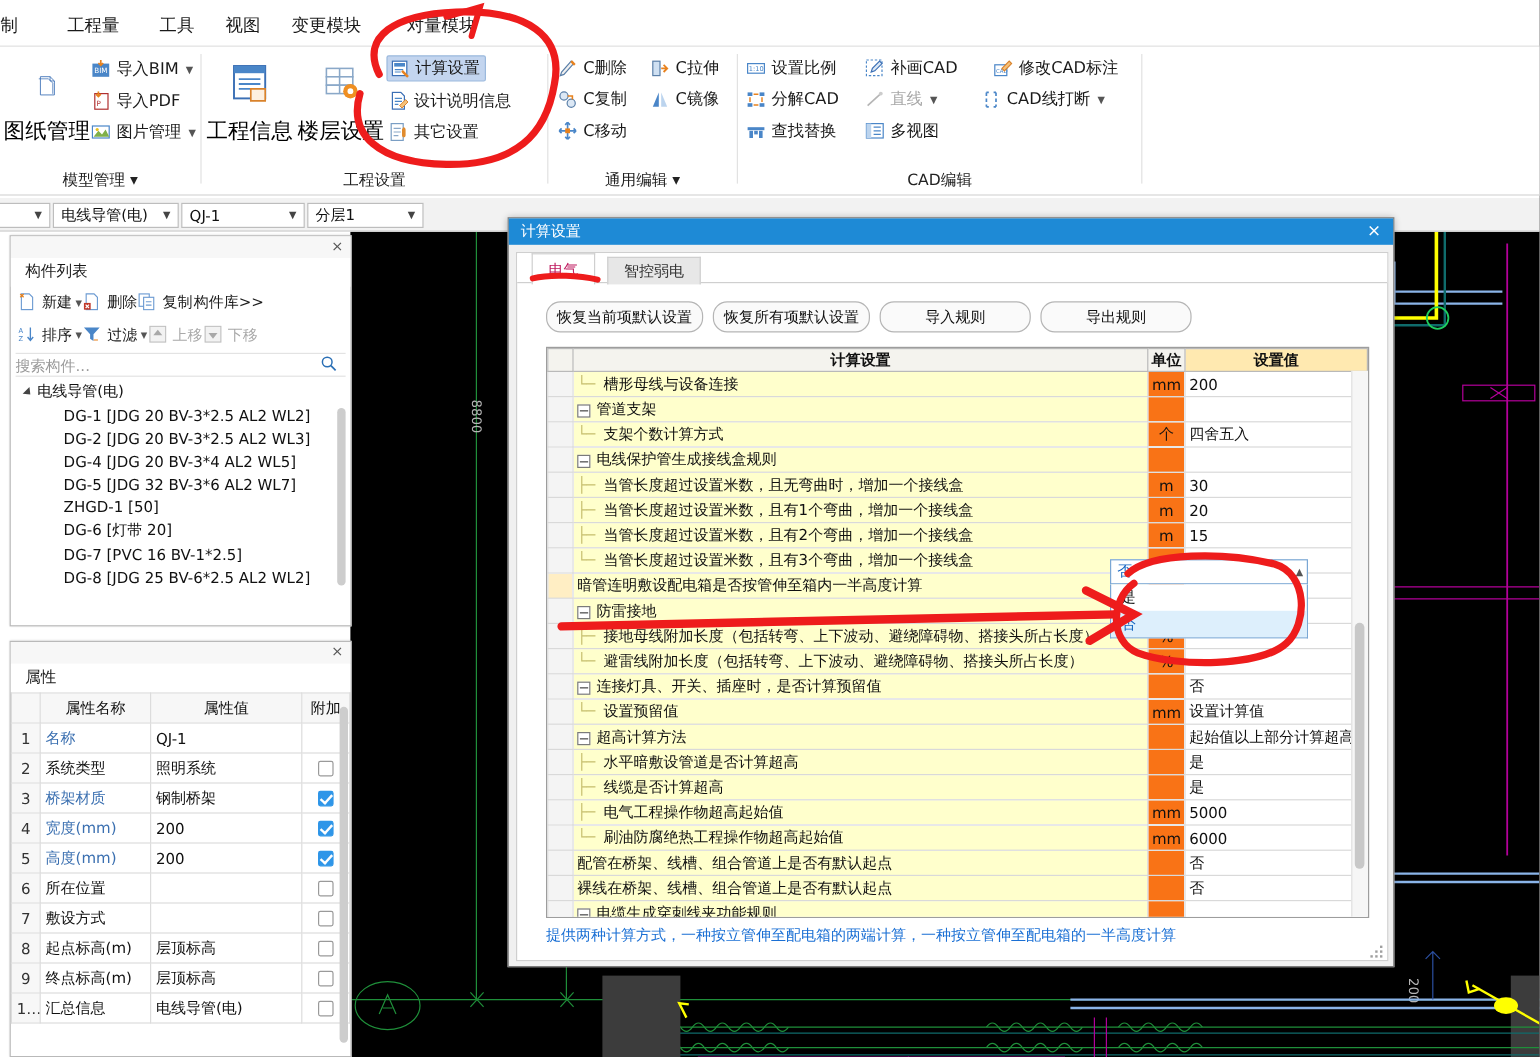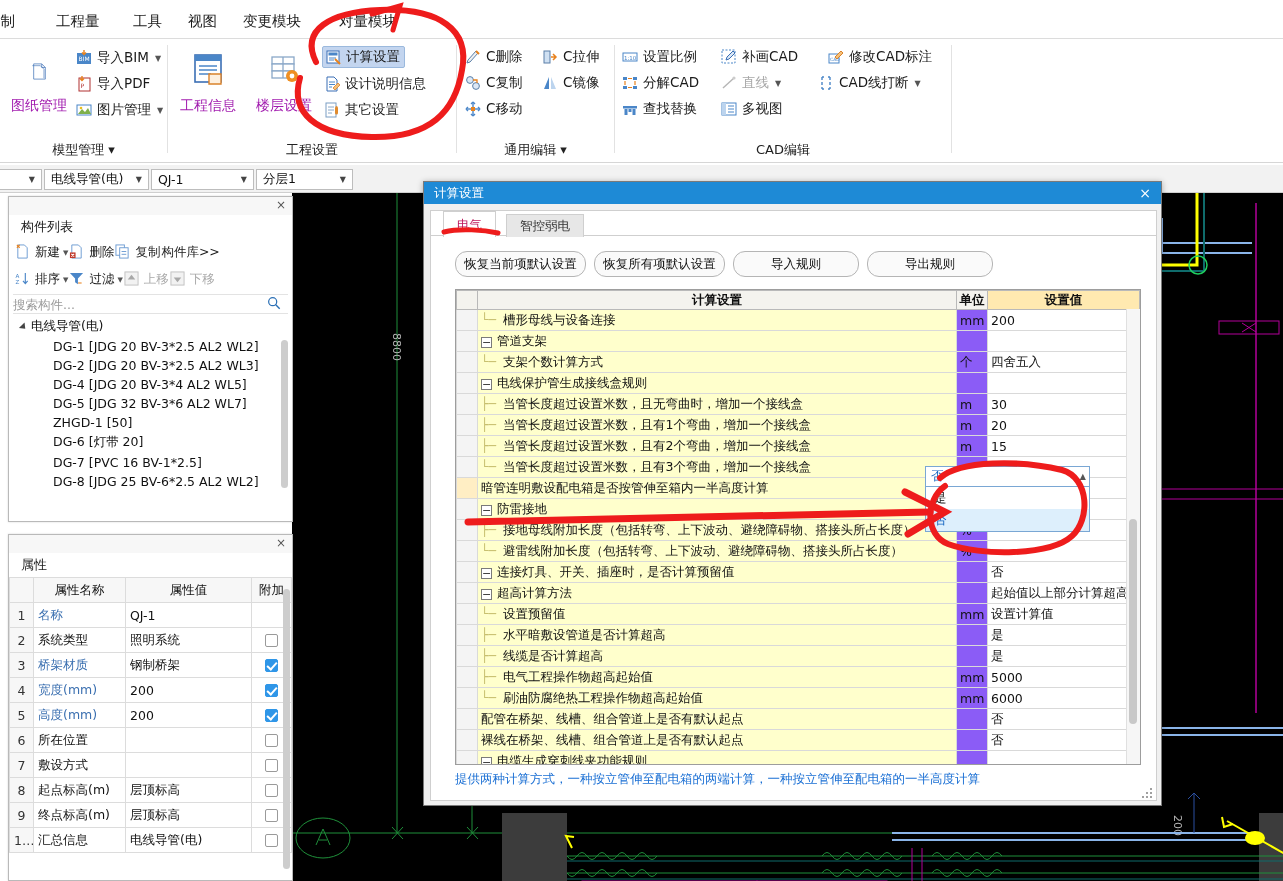--- a/index.html
+++ b/index.html
@@ -15,21 +15,21 @@
   #ribbon { position:absolute; left:0; top:0; width:1283px; height:165px; background:#ffffff; }
   #tabbar { position:absolute; left:0; top:12px; height:28px; width:1283px; }
   .tab { position:absolute; top:0; font-size:14.5px; color:#1a1a1a; white-space:nowrap; }
   #tabstrip-line { position:absolute; left:0; top:38px; width:1283px; height:1px; background:#dcdcdc; }
   #ribbon-body { position:absolute; left:0; top:39px; width:1283px; height:124px; background:#fff; border-bottom:1px solid #d6d6d6; }
   .rgroup { position:absolute; top:0; height:124px; }
   .rgroup-sep { position:absolute; top:6px; width:1px; height:108px; background:#e2e2e2; }
   .rgroup-title { position:absolute; bottom:4px; width:100%; text-align:center; font-size:13px; color:#222; white-space:nowrap;}
   .big-btn { position:absolute; text-align:center; width:72px; }
   .big-btn .bi { height:52px; display:flex; align-items:center; justify-content:center; }
-  .big-btn .blabel { font-size:14px; color:#a21caf; white-space:nowrap; }
+  .big-btn .blabel { font-size:18px; color:#000000; white-space:nowrap; }
   .sm-btn { position:absolute; display:flex; align-items:center; gap:4px; font-size:13.5px; color:#1a1a1a; white-space:nowrap; height:22px;}
   .sm-btn.dis { color:#a8a8a8; }
   .sm-btn .caret { font-size:8px; color:#555; margin-left:2px;}
   .hl { background:#c3d5ef; border:1px solid #9bb9dd; border-radius:2px; padding:0 4px 0 2px; }
 
   
   .ic { width:17px; height:17px; display:inline-block; flex:0 0 auto;}
 
   
   #toolbar2 { position:absolute; left:0; top:165px; width:1283px; height:28px; background:#f2f2f2; border-bottom:1px solid #cfcfcf;}
@@ -98,21 +98,21 @@
   #grid { position:absolute; left:24px; top:78px; width:686px; height:476px; border:1px solid #9d9d9d;
           background:#fff; overflow:hidden;}
   #grid table { border-collapse:collapse; width:100%; table-layout:fixed; font-size:12.5px;}
   #grid th { background:#f4f3ee; border:1px solid #b9b9b9; height:19px; font-weight:bold; font-size:12.5px; color:#111;}
   #grid th.valhdr { background:#ffe9b0; }
   #grid td { border:1px solid #d9d9d9; height:21px; padding:0 3px; color:#111; white-space:nowrap; overflow:hidden;}
   td.gut { width:21px; background:#f4f4f4; border-right:1px solid #b9b9b9; padding:0;}
   td.gut.sel { background:#ffeec4; }
   td.lbl { background:#ffffcc; }
   td.lbl.sel { background:#ffffcc; }
-  td.unit { width:31px; background:#8b5cf6;}
+  td.unit { width:31px; text-align:center; background:#f97316;}
   td.val { width:152px; background:#fff;}
   td.dim { color:#b0b0b0; }
   td.dim.lbl { color:#b8b8a8; }
   .exp { display:inline-block; width:11px; height:11px; border:1px solid #7a7a7a; background:#fff; text-align:center;
          line-height:9px; font-size:11px; color:#333; vertical-align:-1px; margin-right:5px;}
   .leaf { display:inline-block; width:22px; color:#c8c070; }
   .ind1 { padding-left:2px; }
   .grid-sb-track{ position:absolute; right:0; top:19px; width:14px; bottom:0; background:#f6f6f6; border-left:1px solid #e0e0e0;}
   .grid-sb{ position:absolute; right:3px; top:210px; width:8px; height:205px; background:#c8c8c8; border-radius:4px;}
   #dlg-foot { position:absolute; left:24px; top:560px; width:686px; font-size:12.5px; color:#1a6fd4; }
@@ -776,29 +776,29 @@
               <td class="val"></td>
             </tr>
         <tr>
               <td class="gut"></td>
               <td class="lbl ind1"><span class="exp">−</span><span>连接灯具、开关、插座时，是否计算预留值</span></td>
               <td class="unit"></td>
               <td class="val">否</td>
             </tr>
         <tr>
               <td class="gut"></td>
-              <td class="lbl ind1"><span class="exp">−</span><span>超高计算方法</span></td>
-              <td class="unit"></td>
-              <td class="val">起始值以上部分计算超高</td>
-            </tr>
-        <tr>
-              <td class="gut"></td>
               <td class="lbl dim"><span class="leaf">└─</span><span>设置预留值</span></td>
               <td class="unit dim">mm</td>
               <td class="val dim">设置计算值</td>
+            </tr>
+        <tr>
+              <td class="gut"></td>
+              <td class="lbl ind1"><span class="exp">−</span><span>超高计算方法</span></td>
+              <td class="unit"></td>
+              <td class="val">起始值以上部分计算超高</td>
             </tr>
         <tr>
               <td class="gut"></td>
               <td class="lbl"><span class="leaf">├─</span><span>水平暗敷设管道是否计算超高</span></td>
               <td class="unit"></td>
               <td class="val">是</td>
             </tr>
         <tr>
               <td class="gut"></td>
               <td class="lbl"><span class="leaf">├─</span><span>线缆是否计算超高</span></td>

